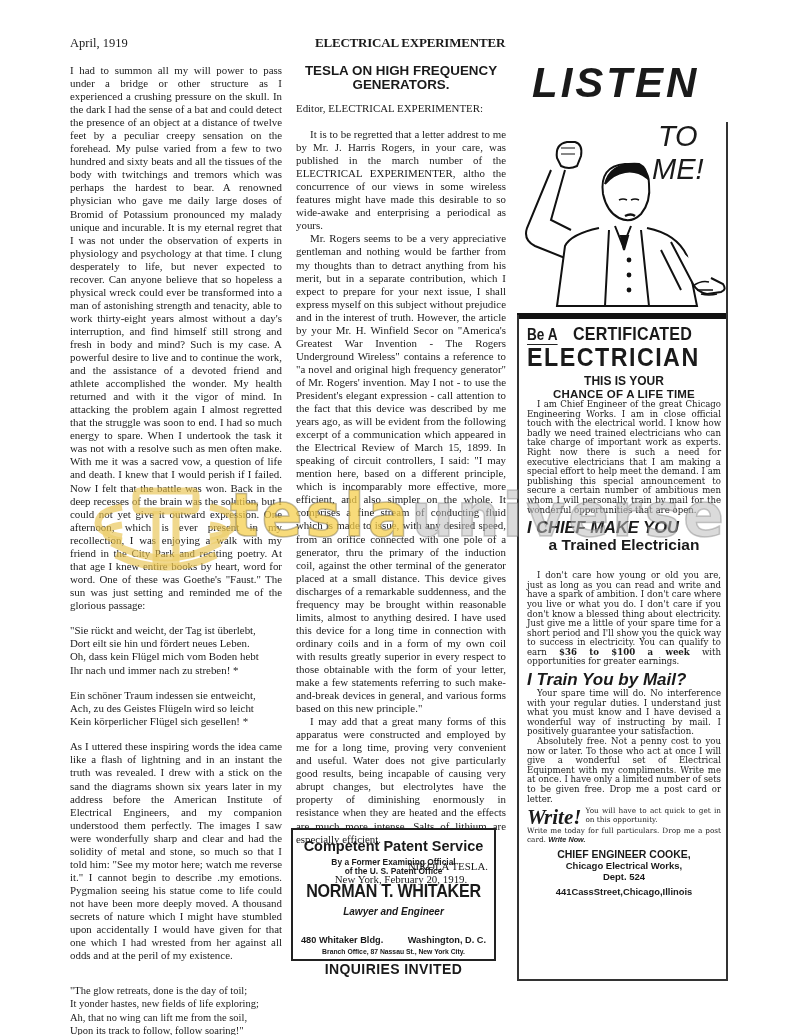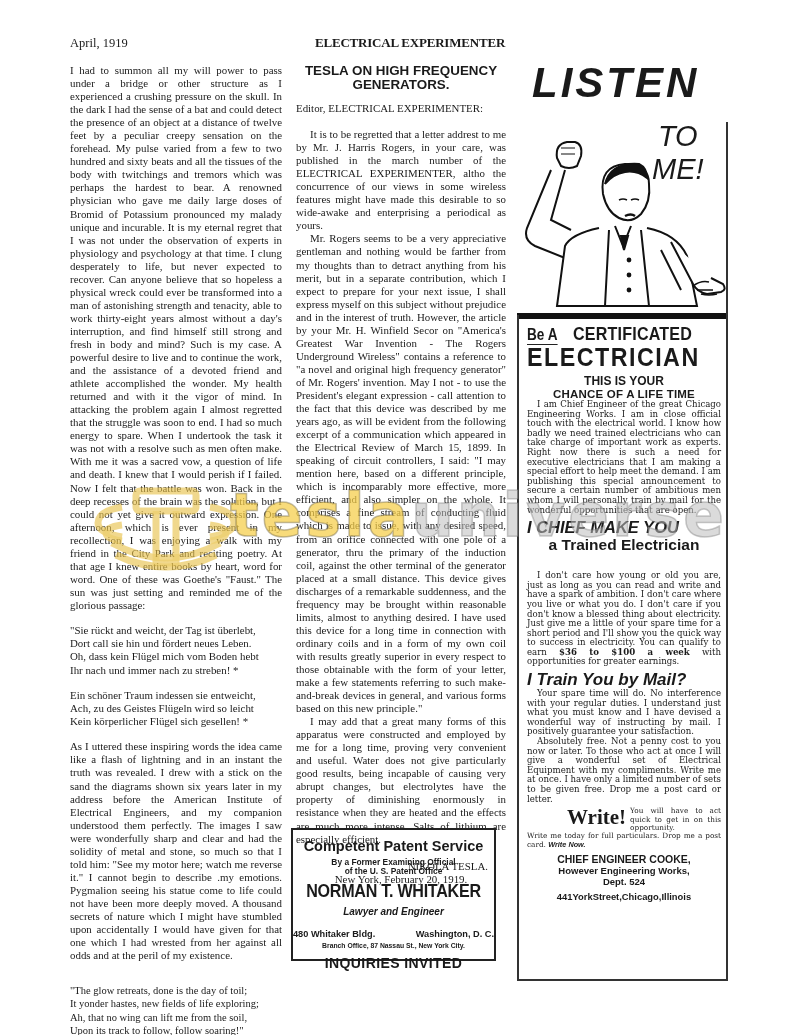--- a/index.html
+++ b/index.html
@@ -19,21 +19,21 @@
   .col-mid .salute { margin: 0 0 13px 0; text-align: left; }
   .col-mid p { margin: 0; text-indent: 14px; }
   .col-mid .sig-name { text-align: right; margin-top: 14px; text-indent: 0; padding-right: 18px; }
   .col-mid .sig-place { text-align: center; text-indent: 0; }
 
   .patent-ad { position: absolute; left: 291px; top: 828px; width: 205px; height: 133px; border: 2px solid #222; box-sizing: border-box; text-align: center; padding-top: 8px; }
   .patent-ad .p1 { font-family: "Liberation Sans", sans-serif; font-weight: bold; font-size: 14.5px; line-height: 17px; }
   .patent-ad .p2 { font-family: "Liberation Sans", sans-serif; font-weight: bold; font-size: 8.4px; line-height: 9px; margin-top: 3px; }
   .patent-ad .p3 { font-family: "Liberation Sans", sans-serif; font-weight: bold; font-size: 17.5px; line-height: 22px; margin-top: 4px; letter-spacing: -0.3px; transform: scaleX(0.92); }
   .patent-ad .p4 { font-family: "Liberation Sans", sans-serif; font-weight: bold; font-style: italic; font-size: 10px; margin-top: 4px; }
-  .patent-ad .p5 { display: flex; justify-content: space-between; padding: 0 0; font-family: "Liberation Sans", sans-serif; font-weight: bold; font-size: 9.2px; margin-top: 12px; }
+  .patent-ad .p5 { display: flex; justify-content: space-between; padding: 0 8px; font-family: "Liberation Sans", sans-serif; font-weight: bold; font-size: 9.2px; margin-top: 18px; }
   .patent-ad .p6 { font-family: "Liberation Sans", sans-serif; font-weight: bold; font-size: 6.8px; margin-top: 3px; }
   .patent-ad .p7 { font-family: "Liberation Sans", sans-serif; font-weight: bold; font-size: 14px; margin-top: 6px; letter-spacing: 0.4px; }
 
   .listen { position: absolute; left: 532px; top: 60px; font-family: "Liberation Sans", sans-serif; font-weight: bold; font-style: italic; font-size: 42px; letter-spacing: 3px; line-height: 46px; }
   .tome { position: absolute; left: 652px; top: 120px; font-family: "Liberation Sans", sans-serif; font-weight: normal; font-style: italic; font-size: 29px; line-height: 33px; text-align: center; }
   .man { position: absolute; left: 521px; top: 130px; width: 205px; height: 185px; }
   .ad-frame-right { position: absolute; left: 726px; top: 122px; width: 1.5px; height: 858px; background: #333; }
   .ad-frame-left { position: absolute; left: 517px; top: 315px; width: 1.5px; height: 665px; background: #333; }
   .ad-frame-bottom { position: absolute; left: 517px; top: 979px; width: 211px; height: 2px; background: #333; }
   .ad-bar { position: absolute; left: 517px; top: 313px; width: 210px; height: 6px; background: #111; }
@@ -46,21 +46,21 @@
   .chance1 { text-align: center; font-family: "Liberation Sans", sans-serif; font-weight: bold; font-size: 12px; margin-top: 2px; }
   .chance2 { text-align: center; font-family: "Liberation Sans", sans-serif; font-weight: bold; font-size: 11.5px; letter-spacing: 0.2px; }
   .adtext { font-family: "DejaVu Serif", serif; font-size: 8.6px; line-height: 9.6px; text-align: justify; }
   .adtext.ind { text-indent: 10px; }
   .ad-head-big { font-family: "Liberation Sans", sans-serif; font-weight: bold; font-style: italic; font-size: 16.5px; line-height: 18px; margin-top: 3px; }
   .ad-head-sub { font-family: "Liberation Sans", sans-serif; font-weight: bold; font-size: 15.5px; line-height: 17px; text-align: center; margin-bottom: 18px; }
   .free-row { display: flex; align-items: center; margin: 3px 0 3px 0; }
   .free-word { font-family: "Liberation Serif", serif; font-weight: bold; font-style: italic; font-size: 40px; line-height: 40px; letter-spacing: 1px; }
   .free-side { font-family: "Liberation Sans", sans-serif; font-weight: bold; font-style: italic; font-size: 12px; line-height: 13.5px; text-align: center; margin-left: 14px; }
   .write-row { display: flex; align-items: flex-start; margin-top: 3px; }
-  .write-word { font-family: "Liberation Serif", serif; font-weight: bold; font-size: 21px; line-height: 20px; margin-right: 4px; margin-left: 40px; }
+  .write-word { font-family: "Liberation Serif", serif; font-weight: bold; font-style: italic; font-size: 21px; line-height: 20px; margin-right: 4px; }
   .write-text { font-family: "DejaVu Serif", serif; font-size: 7.3px; line-height: 8.4px; text-align: justify; }
   .write-cont { font-family: "DejaVu Serif", serif; font-size: 7.3px; line-height: 8.4px; text-align: justify; }
   .write-now { font-style: italic; font-weight: bold; font-family: "Liberation Sans", sans-serif; }
   .cooke { text-align: center; font-family: "Liberation Sans", sans-serif; font-weight: bold; margin-top: 4px; }
   .cooke .c1 { font-size: 10.5px; line-height: 12px; }
   .cooke .c2 { font-size: 9.5px; line-height: 11px; }
   .cooke .c3 { font-size: 9.5px; line-height: 11px; }
   .cooke .c4 { font-size: 9.4px; line-height: 11px; margin-top: 4px; display: flex; justify-content: center; }
 
   .wm-logo { position: absolute; left: 92px; top: 477px; width: 148px; height: 100px; opacity: 0.78; }
@@ -74,21 +74,21 @@
 
 <div>
 
   <div class="running-date serif">April, 1919</div>
   <div class="running-title serif">ELECTRICAL EXPERIMENTER</div>
 
   <div class="col-left serif">
     <p>I had to summon all my will power to pass under a bridge or other structure as I experienced a crushing pressure on the skull. In the dark I had the sense of a bat and could detect the presence of an object at a distance of twelve feet by a peculiar creepy sensation on the forehead. My pulse varied from a few to two hundred and sixty beats and all the tissues of the body with twitchings and tremors which was perhaps the hardest to bear. A renowned physician who gave me daily large doses of Bromid of Potassium pronounced my malady unique and incurable. It is my eternal regret that I was not under the observation of experts in physiology and psychology at that time. I clung desperately to life, but never expected to recover. Can anyone believe that so hopeless a physical wreck could ever be transformed into a man of astonishing strength and tenacity, able to work thirty-eight years almost without a day's interruption, and find himself still strong and fresh in body and mind? Such is my case. A powerful desire to live and to continue the work, and the assistance of a devoted friend and athlete accomplished the wonder. My health returned and with it the vigor of mind. In attacking the problem again I almost regretted that the struggle was soon to end. I had so much energy to spare. When I undertook the task it was not with a resolve such as men often make. With me it was a sacred vow, a question of life and death. I knew that I would perish if I failed. Now I felt that the battle was won. Back in the deep recesses of the brain was the solution, but I could not yet give it outward expression. One afternoon, which is ever present in my recollection, I was enjoying a walk with my friend in the City Park and reciting poetry. At that age I knew entire books by heart, word for word. One of these was Goethe's "Faust." The sun was just setting and reminded me of the glorious passage:</p>
     <div class="poem">
       <div>"Sie rückt and weicht, der Tag ist überlebt,</div>
-      <div>Dort call sie hin und fördert neues Leben.</div>
+      <div>Dort eilt sie hin und fördert neues Leben.</div>
       <div>Oh, dass kein Flügel mich vom Boden hebt</div>
       <div>Ihr nach und immer nach zu streben! *</div>
     </div>
     <div class="poem">
       <div>Ein schöner Traum indessen sie entweicht,</div>
       <div>Ach, zu des Geistes Flügeln wird so leicht</div>
       <div>Kein körperlicher Flügel sich  gesellen! *</div>
     </div>
     <p>As I uttered these inspiring words the idea came like a flash of lightning and in an instant the truth was revealed. I drew with a stick on the sand the diagrams shown six years later in my address before the American Institute of Electrical Engineers, and my companion understood them perfectly. The images I saw were wonderfully sharp and clear and had the solidity of metal and stone, so much so that I told him: "See my motor here; watch me reverse it." I cannot begin to describe .my emotions. Pygmalion seeing his statue come to life could not have been more deeply moved. A thousand secrets of nature which I might have stumbled upon accidentally I would have given for that one which I had wrested from her against all odds and at the peril of my existence.</p>
     <div class="poem-foot">
@@ -181,25 +181,25 @@
     <div class="adtext ind">Absolutely free. Not a penny cost to you now or later. To those who act at once I will give a wonderful set of Electrical Equipment with my compliments. Write me at once. I have only a limited number of sets to be given free. Drop me a post card or letter.</div>
 
     <div class="write-row">
       <div class="write-word">Write!</div>
       <div class="write-text">You will have to act quick to get in on this opportunity.</div>
     </div>
     <div class="write-cont"><span>Write me today for full particulars. Drop me a post card.</span> <span class="write-now">Write Now.</span></div>
 
     <div class="cooke">
       <div class="c1">CHIEF ENGINEER COOKE,</div>
-      <div class="c2">However Engineering Works,</div>
+      <div class="c2">Chicago Electrical Works,</div>
       <div class="c3">Dept. 524</div>
       <div class="c4">
         <span>441</span>
-        <span>York</span>
+        <span>Cass</span>
         <span>Street,</span>
         <span>Chicago,</span>
         <span>Illinois</span>
       </div>
     </div>
   </div>
 
   <svg class="wm-logo" viewBox="0 0 148 100">
     <g fill="none" stroke="#e8c24a" stroke-width="7" stroke-opacity="0.8">
       <path d="M30 30 q-24 4 -24 16 q0 10 24 14"></path>

